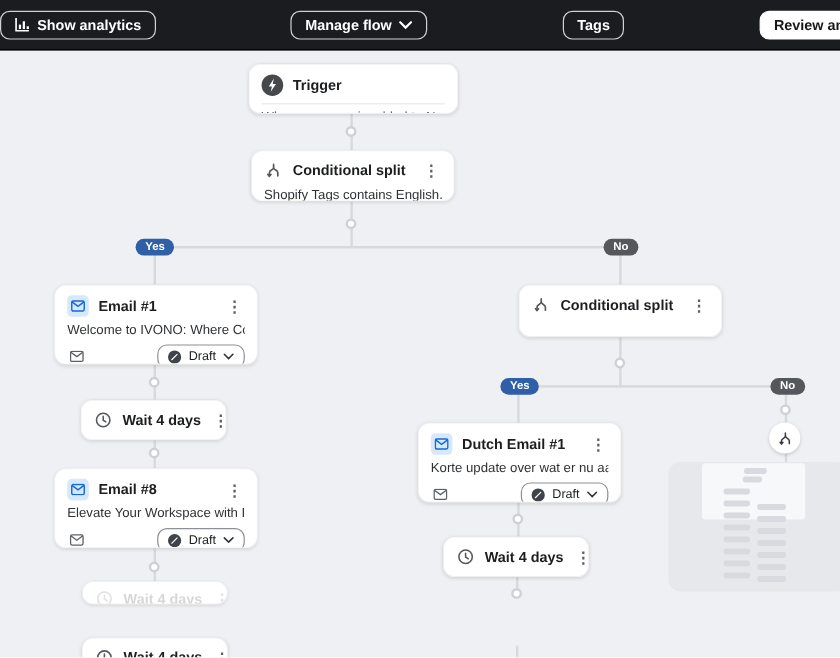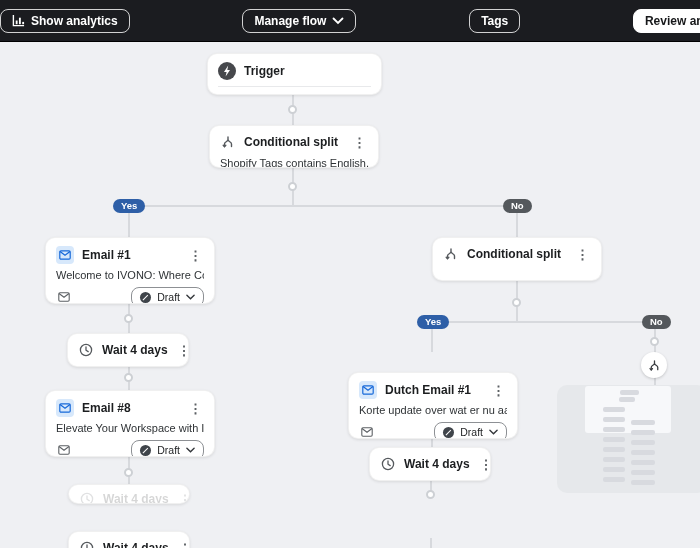--- a/index.html
+++ b/index.html
@@ -259,21 +259,21 @@
         <svg width="14" height="14" viewBox="0 0 14 14" fill="none" stroke="#55595d" stroke-width="1.4" stroke-linecap="round">
           <path d="M7 2 v2.5 M7 4.5 C7 7 3.5 6.5 3.5 9 v2.5 M7 4.5 C7 7 10.5 6.5 10.5 9 v2.5"></path>
           <path d="M2.2 10.3 L3.5 11.8 L4.8 10.3"></path>
         </svg>
       </span>
       <span class="title">Conditional split</span>
       <span class="kebab">⋮</span>
     </div>
   </div>
 
-  <div class="card pad" style="left:348px;top:372px;width:170px;height:67px">
+  <div class="card pad" style="left:348px;top:352px;width:170px;height:67px">
     <div class="row">
       <span class="icon-sq">
         <svg width="12" height="10" viewBox="0 0 12 10" fill="none" stroke="#1668d9" stroke-width="1.2">
           <rect x="0.8" y="0.8" width="10.4" height="8.4" rx="1.2"></rect>
             <path d="M1 1.5 L6 5.2 L11 1.5"></path>
         </svg>
       </span>
       <span class="title">Dutch Email #1</span>
       <span class="kebab">⋮</span>
     </div>

